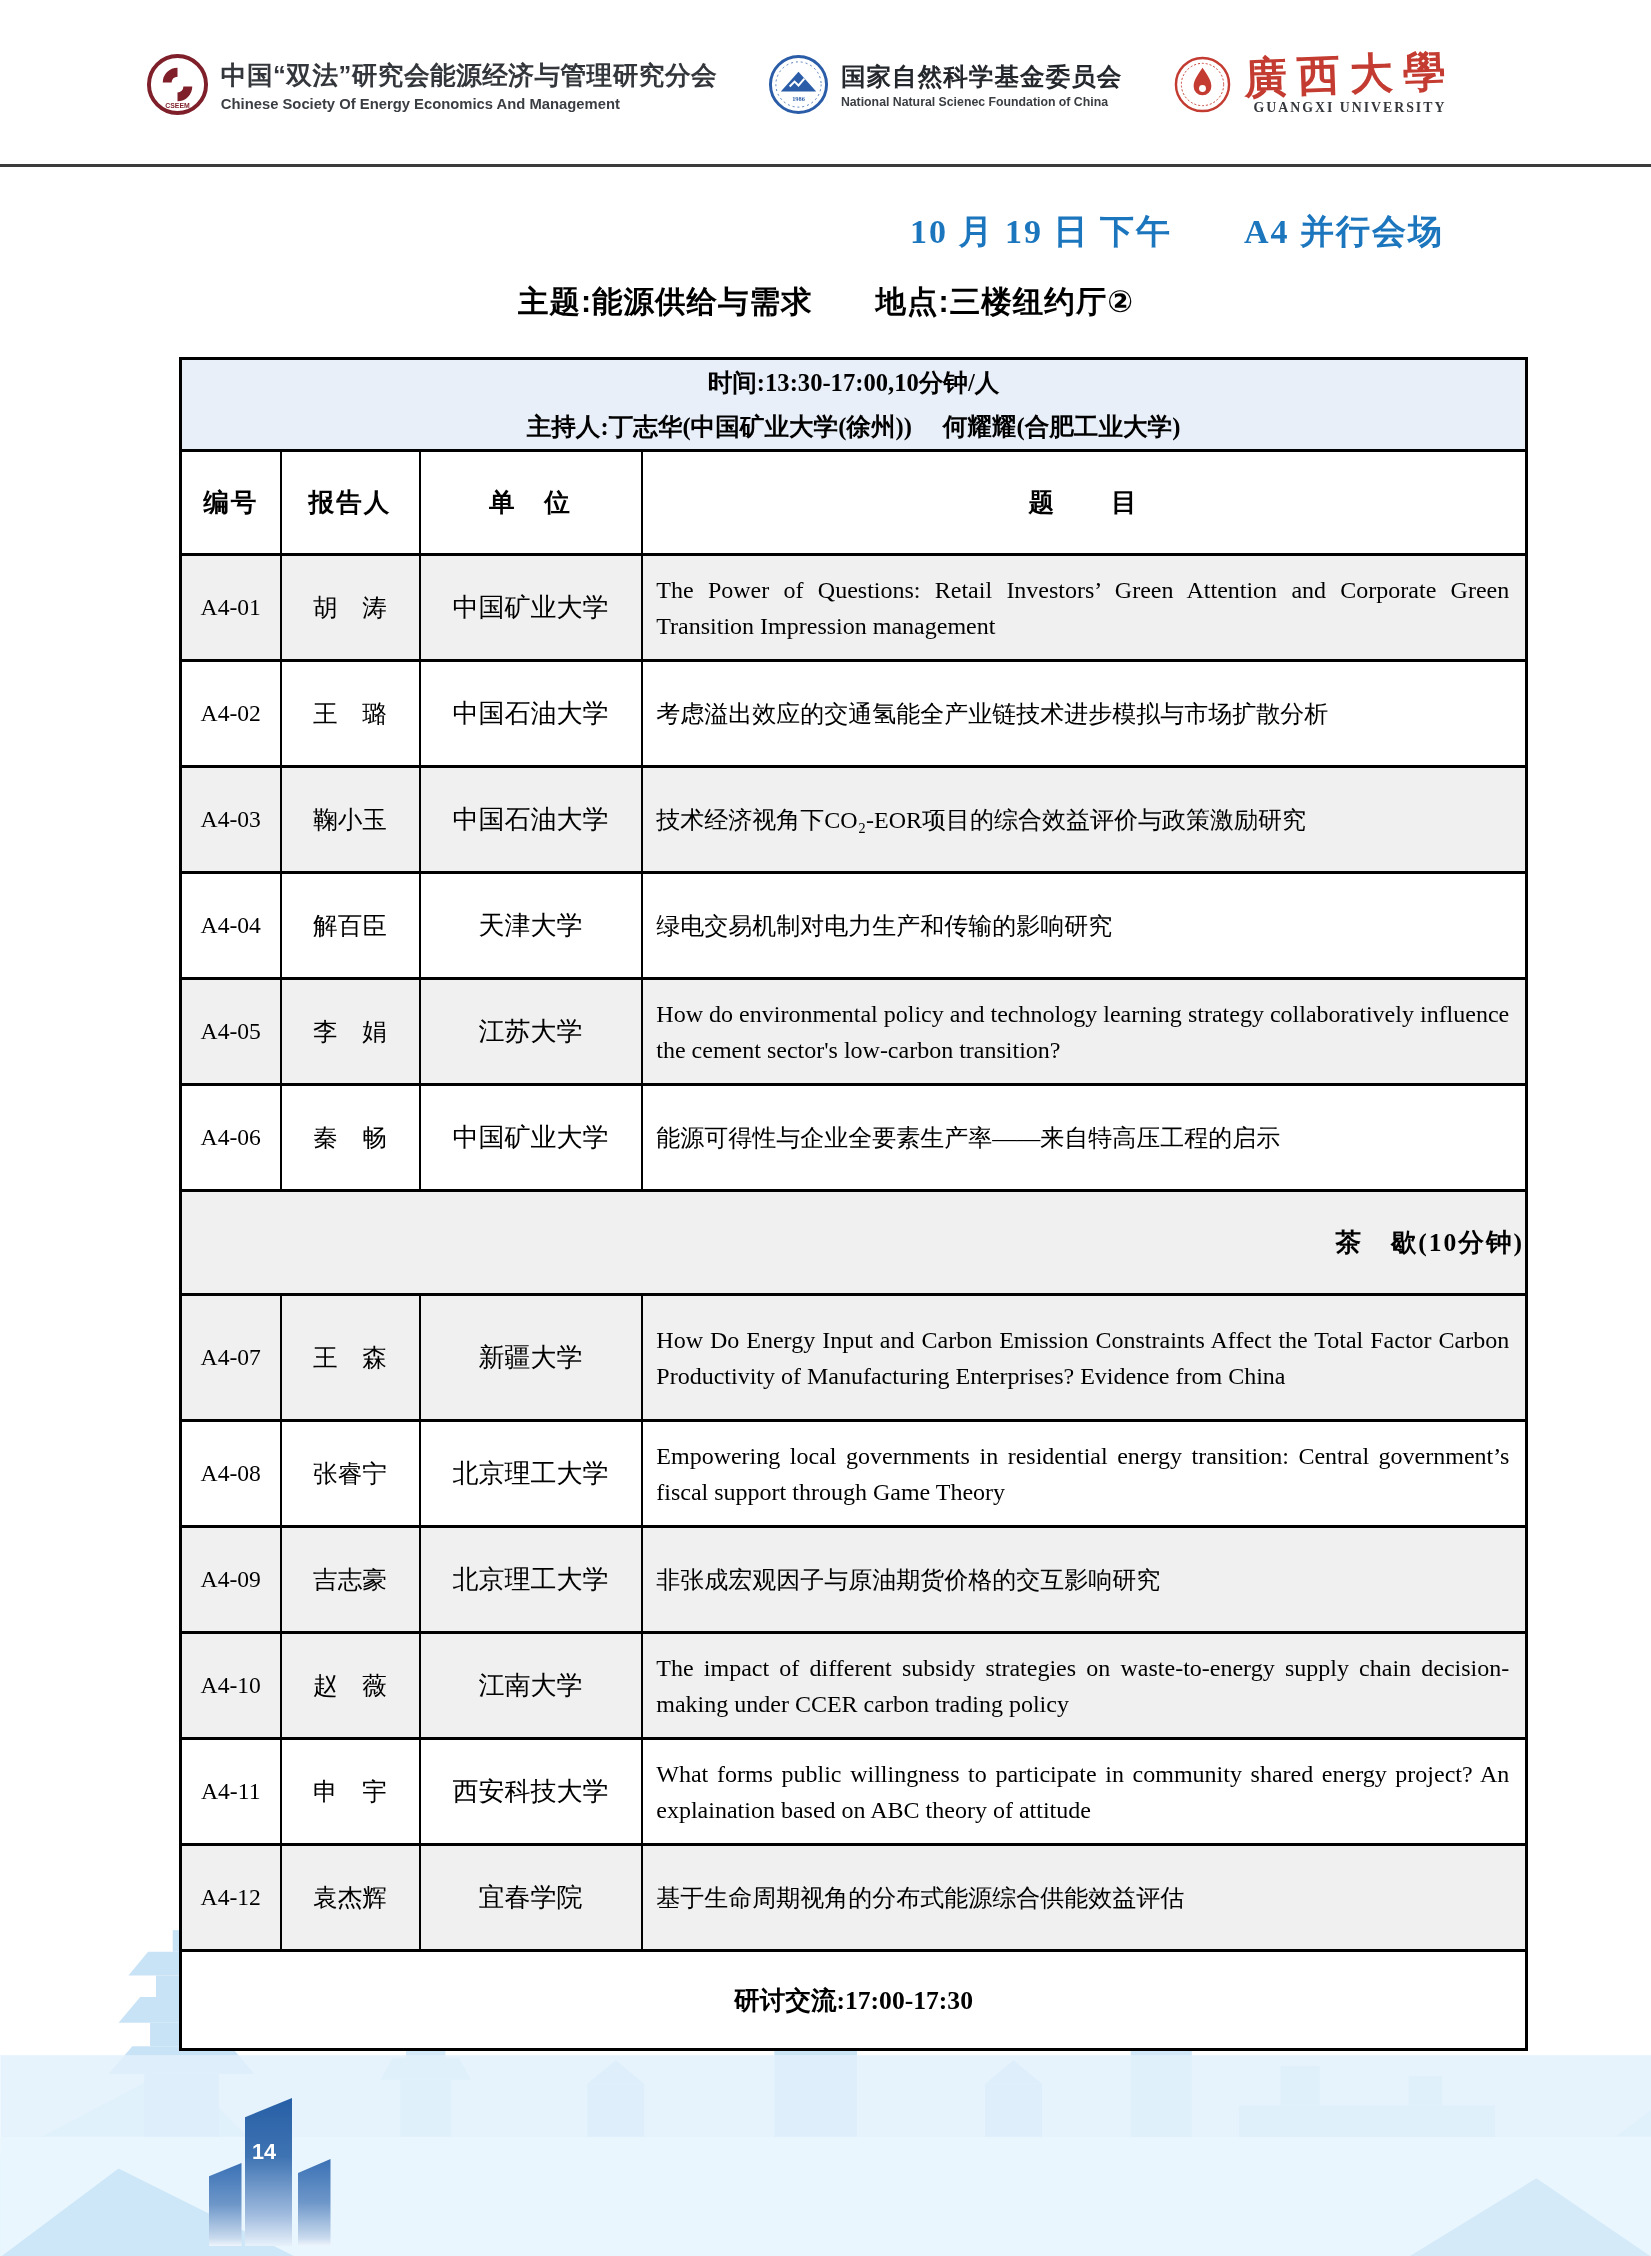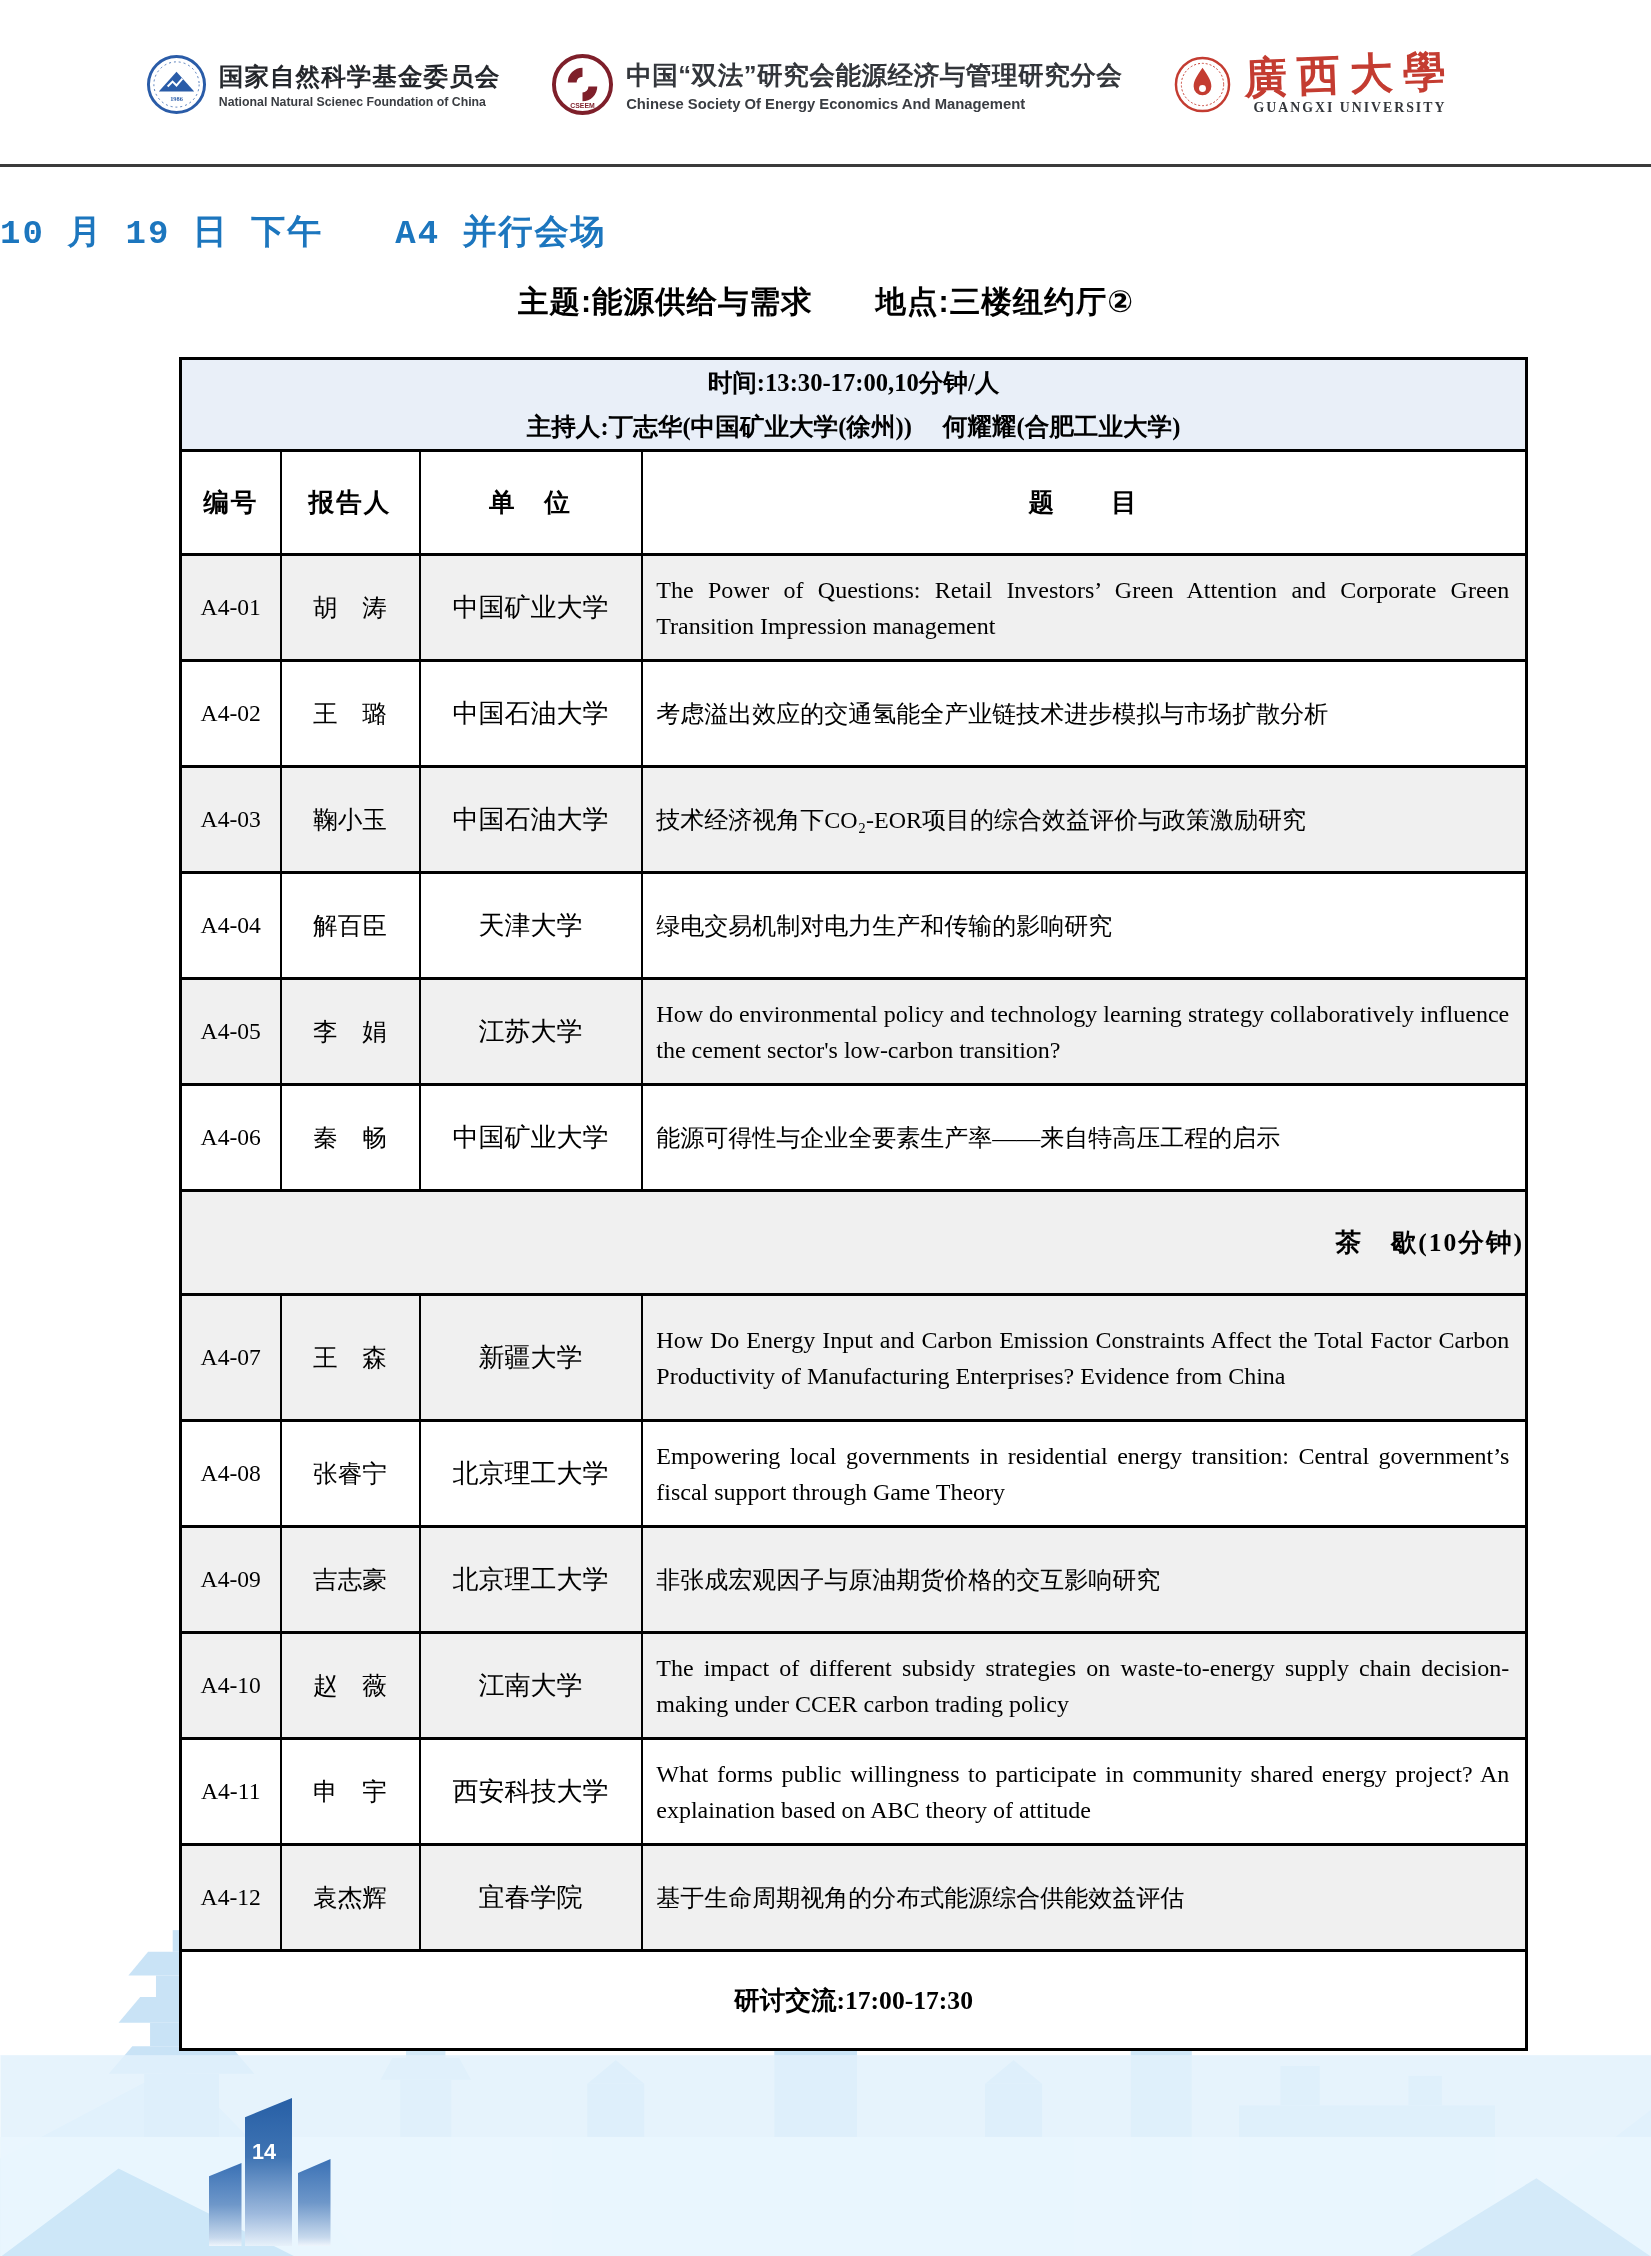--- a/index.html
+++ b/index.html
@@ -17,22 +17,22 @@
   .nsfc-en{font-size:12.3px;margin-top:2px;}
   .cseem-cn{font-size:25.6px;letter-spacing:0.5px;color:#33363b;}
   .cseem-en{font-size:14.8px;margin-top:3px;}
   .gxu-block{display:flex;flex-direction:column;align-items:center;}
   .gxu-cn{font-family:"Liberation Serif","DejaVu Serif",serif;font-size:43px;font-weight:700;color:#c43c31;letter-spacing:9.9px;transform:rotate(-2deg);line-height:1;}
   .gxu-en{font-family:"Liberation Serif","DejaVu Serif",serif;font-size:13.8px;font-weight:700;color:#33363b;letter-spacing:2px;margin-top:3.9px;}
   .cseem-badge{font-family:"Liberation Sans","DejaVu Sans",sans-serif;font-size:7px;font-weight:700;fill:#7e1f2a;}
   
   .header-rule{position:absolute;top:164px;left:0;width:1652px;height:3px;background:#3b3b3b;z-index:3;}
   
-  .main-title{position:absolute;top:209px;left:0;width:1444px;text-align:left;
-    font-family:Liberation Mono, monospace;font-weight:700;font-size:34px;color:#1c76be;letter-spacing:2px;z-index:3;}
+  .main-title{position:absolute;top:209px;left:0;width:1444px;text-align:right;
+    font-family:Liberation Serif, serif;font-weight:700;font-size:34px;color:#1c76be;letter-spacing:2px;z-index:3;}
   .sub-title{position:absolute;top:282px;left:0;width:1652px;text-align:center;
     font-family:"Liberation Sans","DejaVu Sans",sans-serif;font-weight:700;font-size:30.5px;color:#000;letter-spacing:1px;z-index:3;}
   
   .schedule-table{position:absolute;top:357px;left:179px;width:1346px;border-collapse:collapse;table-layout:fixed;background:#fff;z-index:2;padding-left:32px;}
   .schedule-table td,.schedule-table th{border:2px solid #000;border-top-width:3px;border-bottom-width:3px;vertical-align:middle;}
   .schedule-table{border:3.9px solid #000;}
   .r-head td{background:#e9eff8;text-align:center;font-weight:700;font-size:24.6px;height:87px;line-height:1.75;}
   .r-cols th{background:#ffffff;text-align:center;font-weight:700;font-size:25.6px;height:99px;letter-spacing:2px;}
   tr.data{height:106px;}
   tr.data.tall{height:126px;}
@@ -102,42 +102,42 @@
   </g>
   <path d="M1480,390 L1677,240 L1677,390 Z" fill="#ddeffb"></path>
   <rect x="0" y="185" width="1677" height="205" fill="#e2f1fb" opacity="0.85"></rect>
   <rect x="0" y="268" width="1677" height="122" fill="#eaf6fe" opacity="0.9"></rect>
   <path d="M0,390 L120,300 L300,390 Z" fill="#cde7f8"></path>
   <path d="M1677,390 L1560,310 L1430,390 Z" fill="#d4eaf9"></path>
 </svg>
 
 <div class="logos-row">
   <div class="logo-group">
+    <svg class="logo-circle" width="63" height="63" viewBox="0 0 64 64">
+      <circle cx="32" cy="32" r="29" fill="#ffffff" stroke="#7e1f2a" stroke-width="4"></circle>
+      <path d="M17,30 a15,15 0 0 1 15,-15 l0,9 a6,6 0 0 0 -6,6 z" fill="#7e1f2a"></path>
+      <path d="M47,30 a15,15 0 0 1 -15,15 l0,-9 a6,6 0 0 0 6,-6 z" fill="#7e1f2a" transform="translate(0,4)"></path>
+      <text x="32" y="56" text-anchor="middle" class="cseem-badge">CSEEM</text>
+    </svg>
+    <div>
+      <div class="logo-text-cn cseem-cn">中国“双法”研究会能源经济与管理研究分会</div>
+      <div class="logo-text-en cseem-en">Chinese Society Of Energy Economics And Management</div>
+    </div>
+  </div>
+  <div class="logo-group">
     <svg class="logo-circle" width="61" height="61" viewBox="0 0 62 62">
       <circle cx="31" cy="31" r="28.5" fill="#ffffff" stroke="#2a5ca8" stroke-width="3"></circle>
       <circle cx="31" cy="31" r="23" fill="none" stroke="#2a5ca8" stroke-width="0.8" stroke-dasharray="2,3"></circle>
       <path d="M13,38 L31,18 L49,38 Z" fill="#2a5ca8"></path>
       <path d="M22,33 l5,-5 4,4 6,-7" stroke="#ffffff" stroke-width="2" fill="none"></path>
       <text x="31" y="48" text-anchor="middle" font-size="6.5" fill="#2a5ca8" font-weight="bold">1986</text>
     </svg>
     <div>
       <div class="logo-text-cn nsfc-cn">国家自然科学基金委员会</div>
       <div class="logo-text-en nsfc-en">National Natural Scienec Foundation of China</div>
-    </div>
-  </div>
-  <div class="logo-group">
-    <svg class="logo-circle" width="63" height="63" viewBox="0 0 64 64">
-      <circle cx="32" cy="32" r="29" fill="#ffffff" stroke="#7e1f2a" stroke-width="4"></circle>
-      <path d="M17,30 a15,15 0 0 1 15,-15 l0,9 a6,6 0 0 0 -6,6 z" fill="#7e1f2a"></path>
-      <path d="M47,30 a15,15 0 0 1 -15,15 l0,-9 a6,6 0 0 0 6,-6 z" fill="#7e1f2a" transform="translate(0,4)"></path>
-      <text x="32" y="56" text-anchor="middle" class="cseem-badge">CSEEM</text>
-    </svg>
-    <div>
-      <div class="logo-text-cn cseem-cn">中国“双法”研究会能源经济与管理研究分会</div>
-      <div class="logo-text-en cseem-en">Chinese Society Of Energy Economics And Management</div>
     </div>
   </div>
   <div class="logo-group">
     <svg class="logo-circle" width="59" height="59" viewBox="0 0 60 60">
       <circle cx="30" cy="30" r="27" fill="#ffffff" stroke="#c43c31" stroke-width="2.5"></circle>
       <circle cx="30" cy="30" r="21.5" fill="none" stroke="#c43c31" stroke-width="1" stroke-dasharray="2,2"></circle>
       <path d="M30,13 c6,9 9,13 9,19 a9,9 0 0 1 -18,0 c0,-6 3,-10 9,-19 z" fill="#c43c31"></path>
       <circle cx="30" cy="34" r="3.5" fill="#ffffff"></circle>
     </svg>
     <div class="gxu-block">

